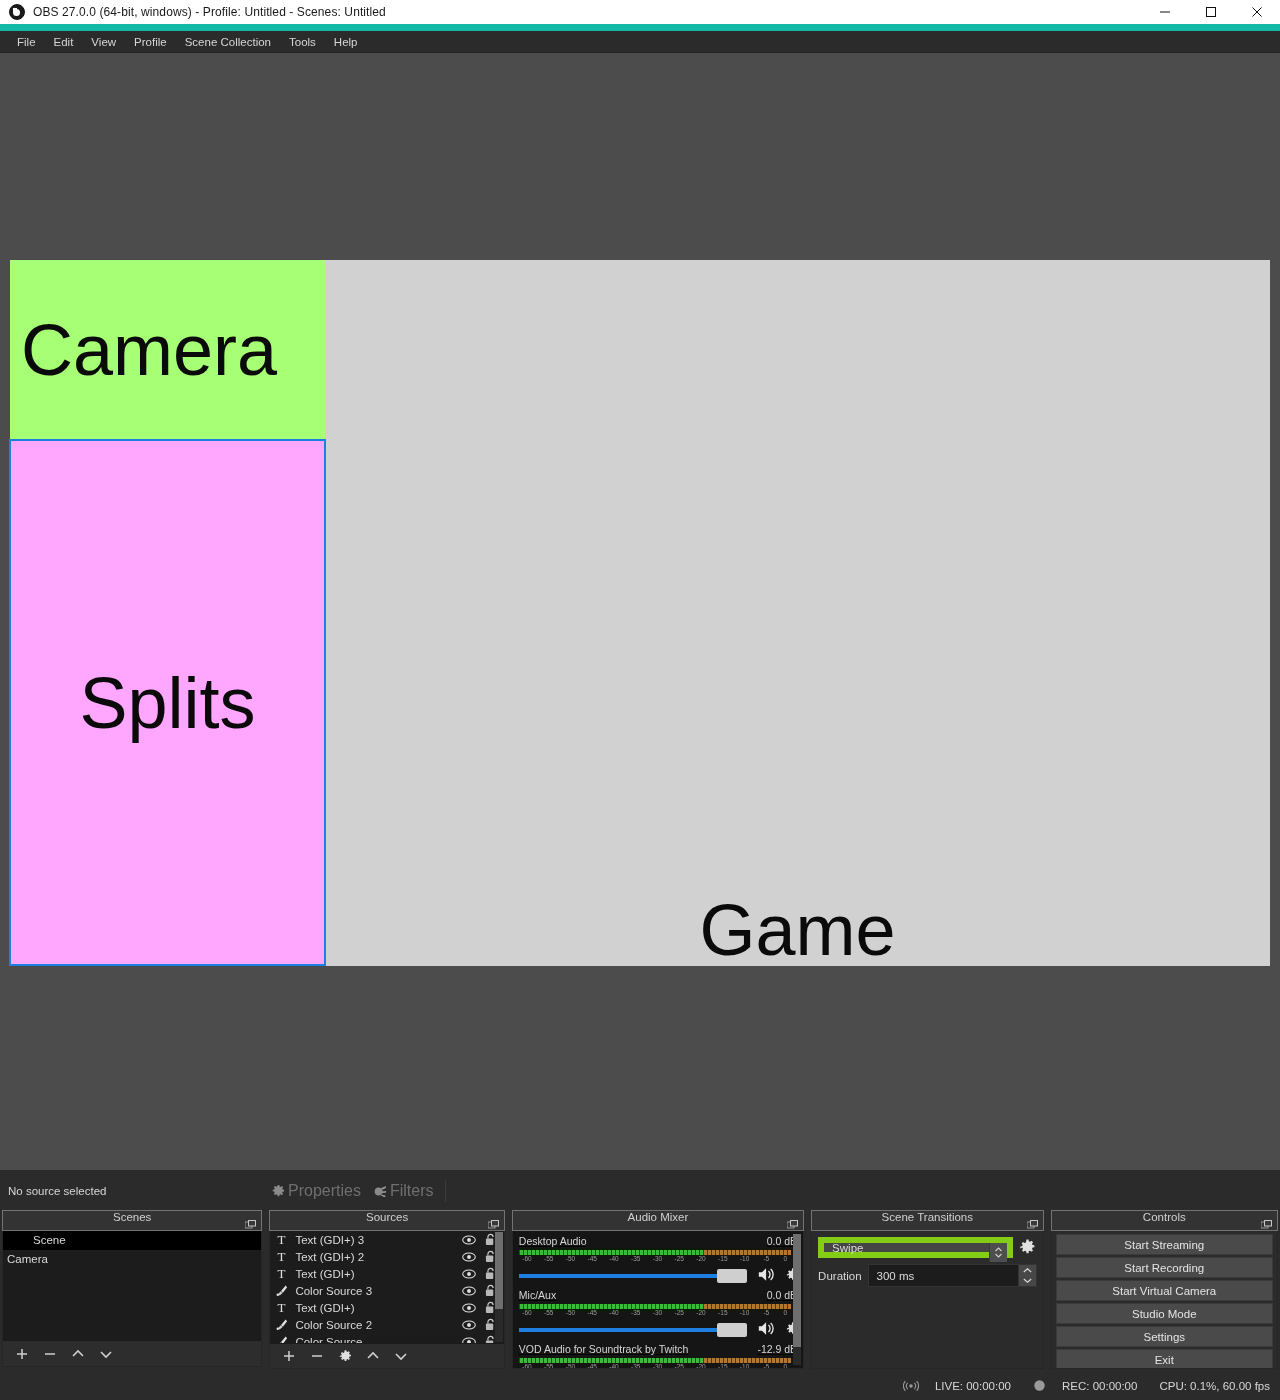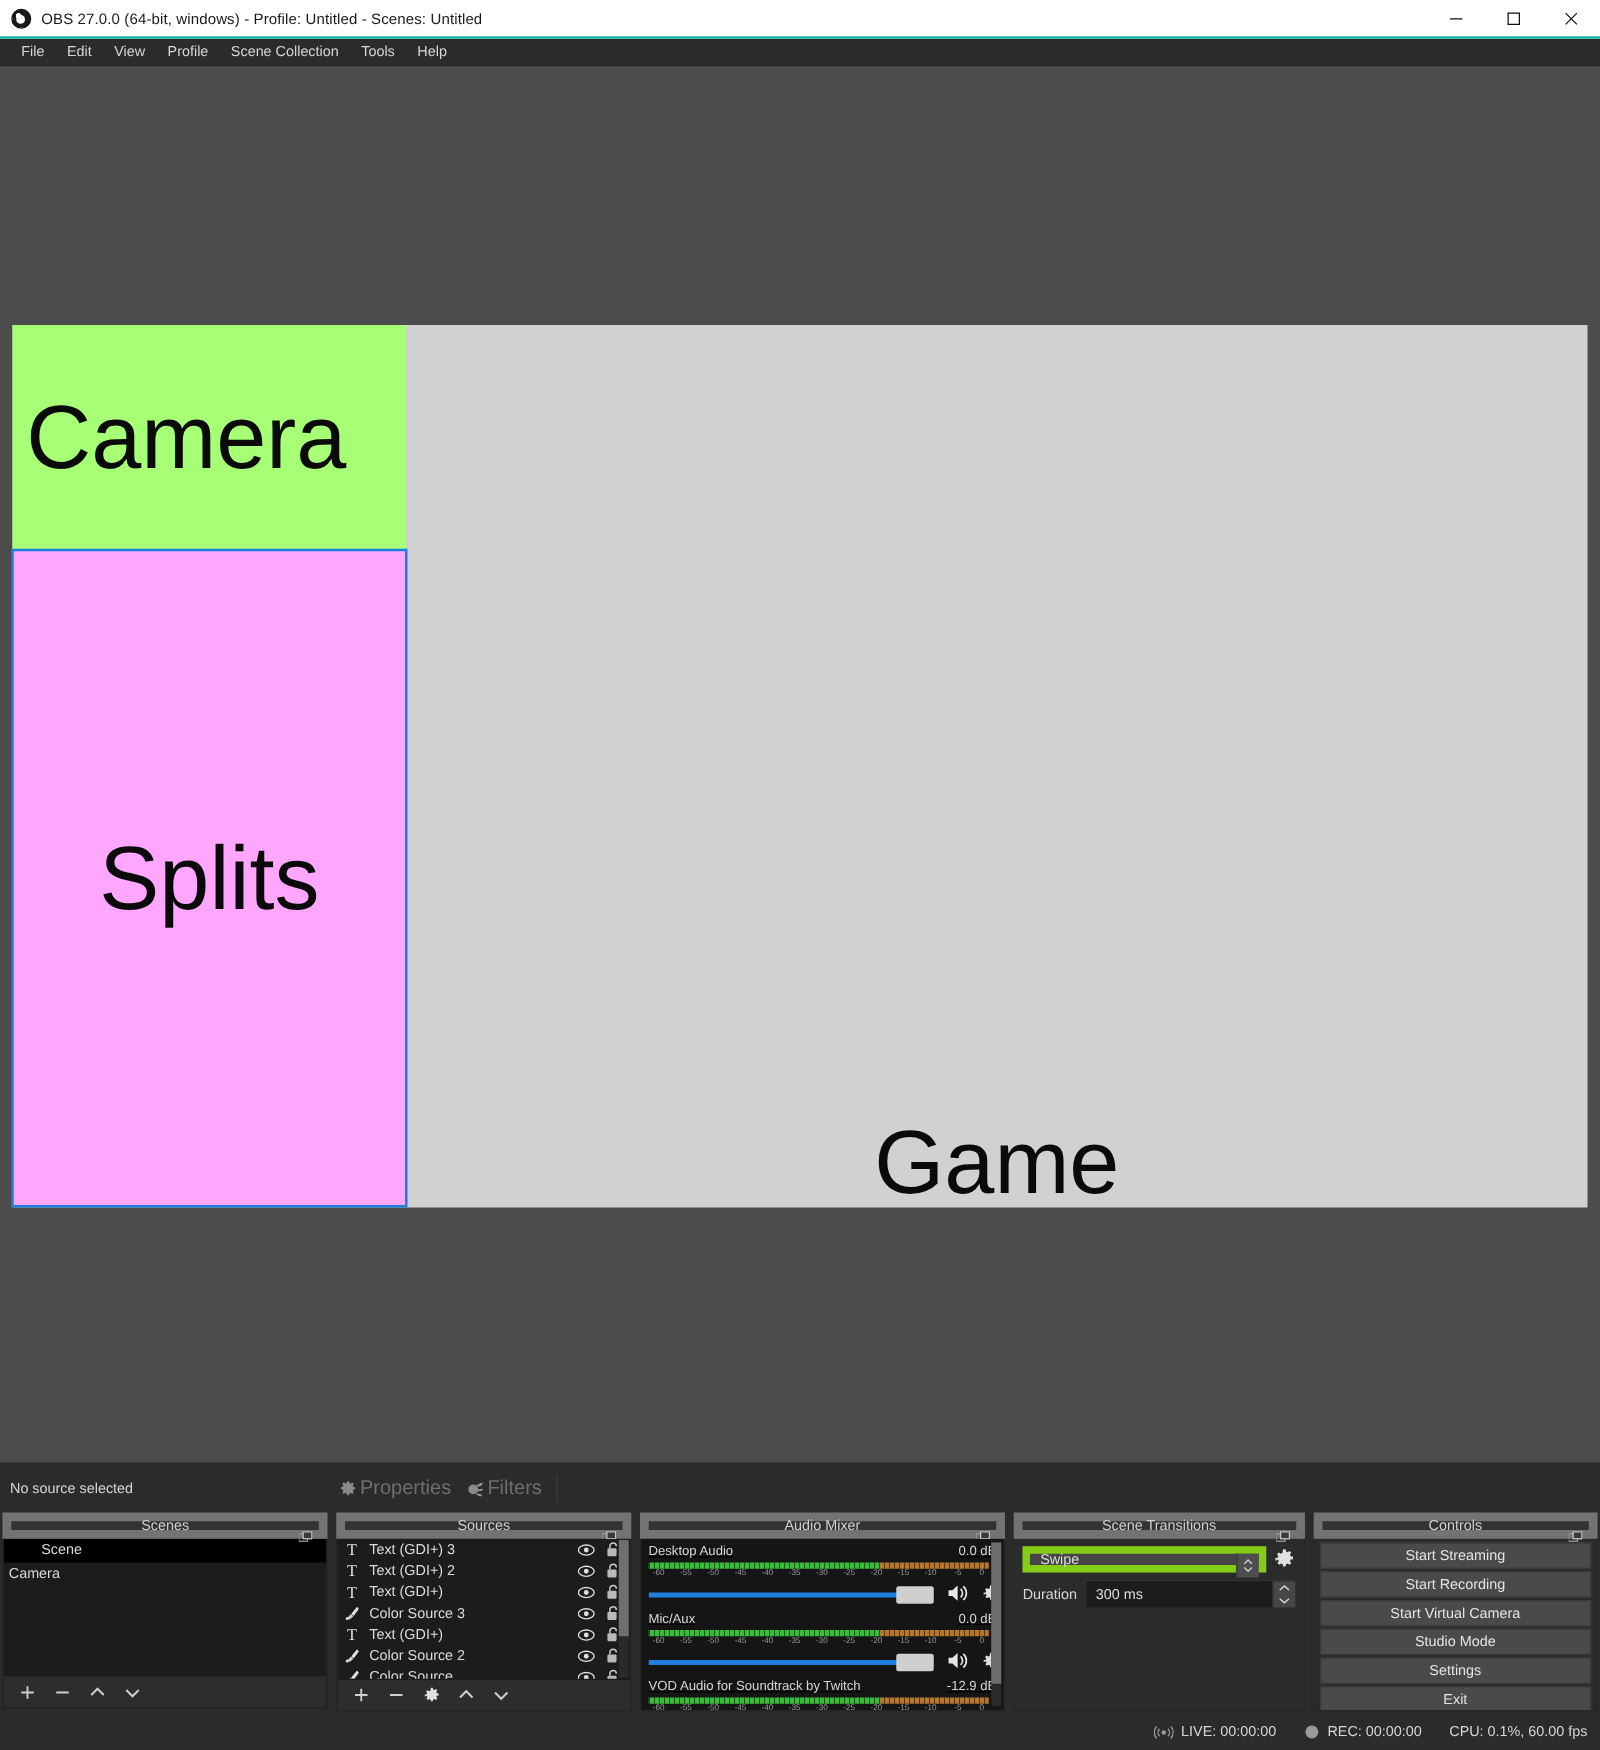--- a/index.html
+++ b/index.html
@@ -8,21 +8,21 @@
     font-family: "Liberation Sans", sans-serif;
     background: #2b2b2b;
     overflow: hidden;
   }
   body { position: relative; }
 
   
   .titlebar {
     height: 31px; background: #ffffff;
     display: flex; align-items: center;
-    border-bottom: 2px solid #14b8a6;
+    border-bottom: 7px solid #14b8a6;
     position: relative;
   }
   .tb-icon {
     width: 16px; height: 16px; margin-left: 9px; margin-right: 8px;
     border-radius: 50%;
     background: radial-gradient(circle at 35% 35%, #ffffff 0%, #ffffff 18%, #1a1a1a 19%, #1a1a1a 100%);
     border: 1px solid #111; position: relative; flex: 0 0 auto;
   }
   .tb-icon::after {
     content:""; position:absolute; left:3px; top:4px; width:7px; height:7px;
@@ -97,22 +97,22 @@
   }
   .ico { display:inline-flex; align-items:center; justify-content:center; }
 
   
   .docks {
     position: absolute; left: 0; top: 1208px; right: 0; height: 163px;
     display: flex; background: #2b2b2b;
   }
   .dock { display: flex; flex-direction: column; background: #2b2b2b; }
   .dock-header {
-    height: 21px; background: #333333; border: 7px solid #737373;
-    display: flex; align-items: center; justify-content: center;
+    height: 21px; background: #333333; border: 1px solid #737373;
+    display: flex; align-items: flex-start; justify-content: center;
     position: relative; flex: 0 0 auto;
   }
   .dock-title { font-size: 11.5px; color: #d0d0d0; }
   .dock-float {
     position: absolute; right: 5px; top: 5px; width: 11px; height: 10px;
   }
   .dock-body {
     flex: 1 1 auto; border: 1px solid #262626; border-top: none;
     background: #232323; display: flex; flex-direction: column;
     overflow: hidden;
@@ -214,21 +214,21 @@
     display: flex; align-items: center; justify-content: center;
     font-size: 11.5px; color: #e3e3e3; cursor: default;
   }
 
   
   .statusbar {
     position: absolute; left: 0; bottom: 0; right: 0; height: 29px;
     background: #2b2b2b; display: flex; align-items: center; justify-content: flex-end;
     font-size: 11.5px; color: #d6d6d6; padding-right: 10px; gap: 0;
   }
-  .sb-group { display: flex; align-items: center; gap: 6px; margin-left: 22px; }
+  .sb-group { display: flex; align-items: center; gap: 16px; margin-left: 22px; }
 
   svg { shape-rendering: geometricPrecision; }
 </style>
 </head>
 <body>
 
 <div class="titlebar">
   <div class="tb-icon"></div>
   <div class="tb-title">OBS 27.0.0 (64-bit, windows) - Profile: Untitled - Scenes: Untitled</div>
   <div class="tb-buttons">

